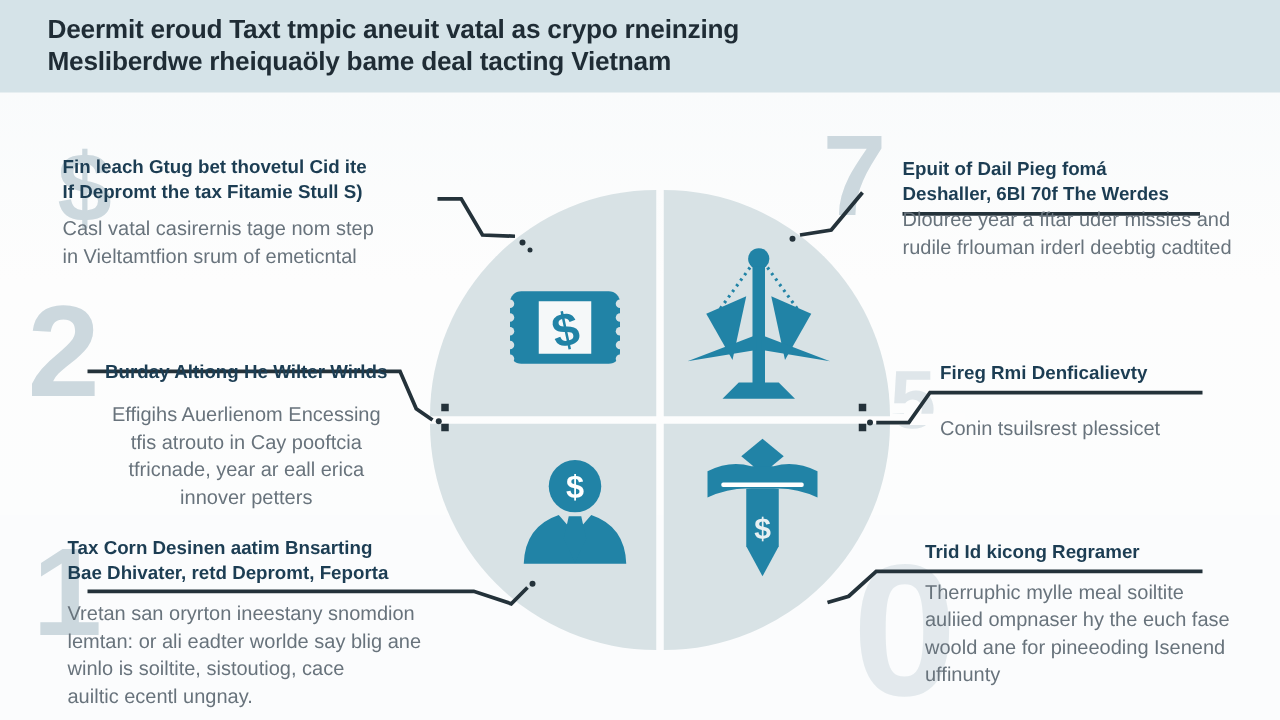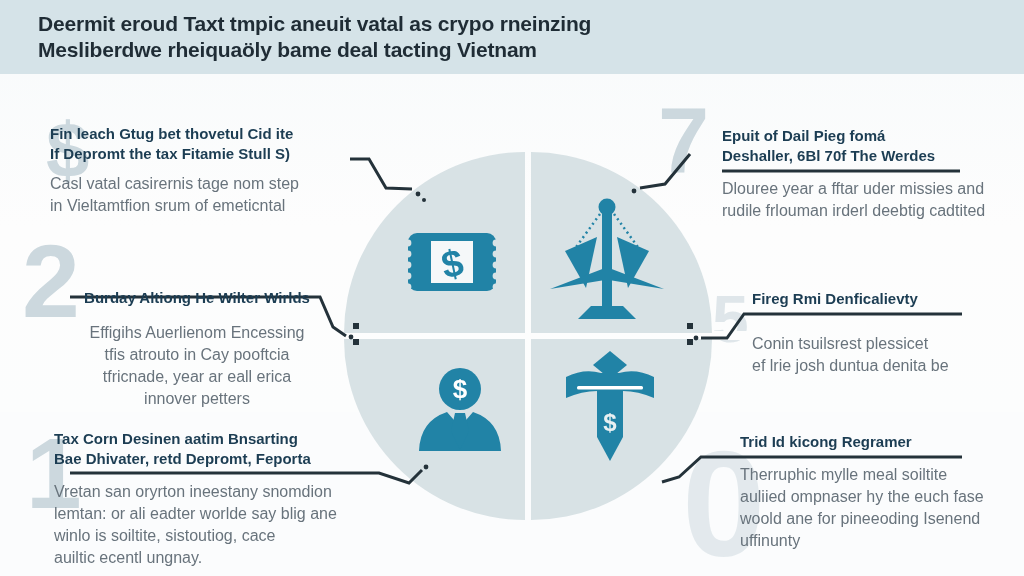--- a/index.html
+++ b/index.html
@@ -31,21 +31,21 @@
   .heading .hline{display:block;white-space:nowrap;}
   .cbody{font-size:16px;line-height:22px;color:var(--body-gray,#68737c);}
   .cbody .bline{display:block;white-space:nowrap;}
   .c-tl{left:50px;top:124px;width:312px;text-align:left;}
   .c-tl .cbody{margin-top:9px;}
   .c-ml{left:72px;top:288px;width:250px;text-align:center;}
   .c-ml .cbody{margin-top:14px;}
   .c-bl{left:54px;top:429px;width:330px;}
   .c-bl .cbody{margin-top:12px;}
   .c-tr{left:722px;top:126px;width:262px;}
-  .c-tr .cbody{margin-top:12px;}
+  .c-tr .cbody{margin-top:0;}
   .c-mr{left:752px;top:289px;width:225px;}
   .c-mr .cbody{margin-top:24px;}
   .c-br{left:740px;top:432px;width:275px;}
   .c-br .cbody{margin-top:12px;}
 </style>
 </head>
 <body>
 
 <div class="stage">
 
@@ -185,21 +185,20 @@
       <span class="bline">rudile frlouman irderl deebtig cadtited</span>
     </div>
   </div>
 
   <div class="callout c-mr">
     <div class="heading">
       <span class="hline">Fireg Rmi Denficalievty</span>
     </div>
     <div class="cbody">
       <span class="bline">Conin tsuilsrest plessicet</span>
-      <span class="bline">ef lrie josh duntua denita be</span>
     </div>
   </div>
 
   <div class="callout c-br">
     <div class="heading">
       <span class="hline">Trid Id kicong Regramer</span>
     </div>
     <div class="cbody">
       <span class="bline">Therruphic mylle meal soiltite</span>
       <span class="bline">auliied ompnaser hy the euch fase</span>

